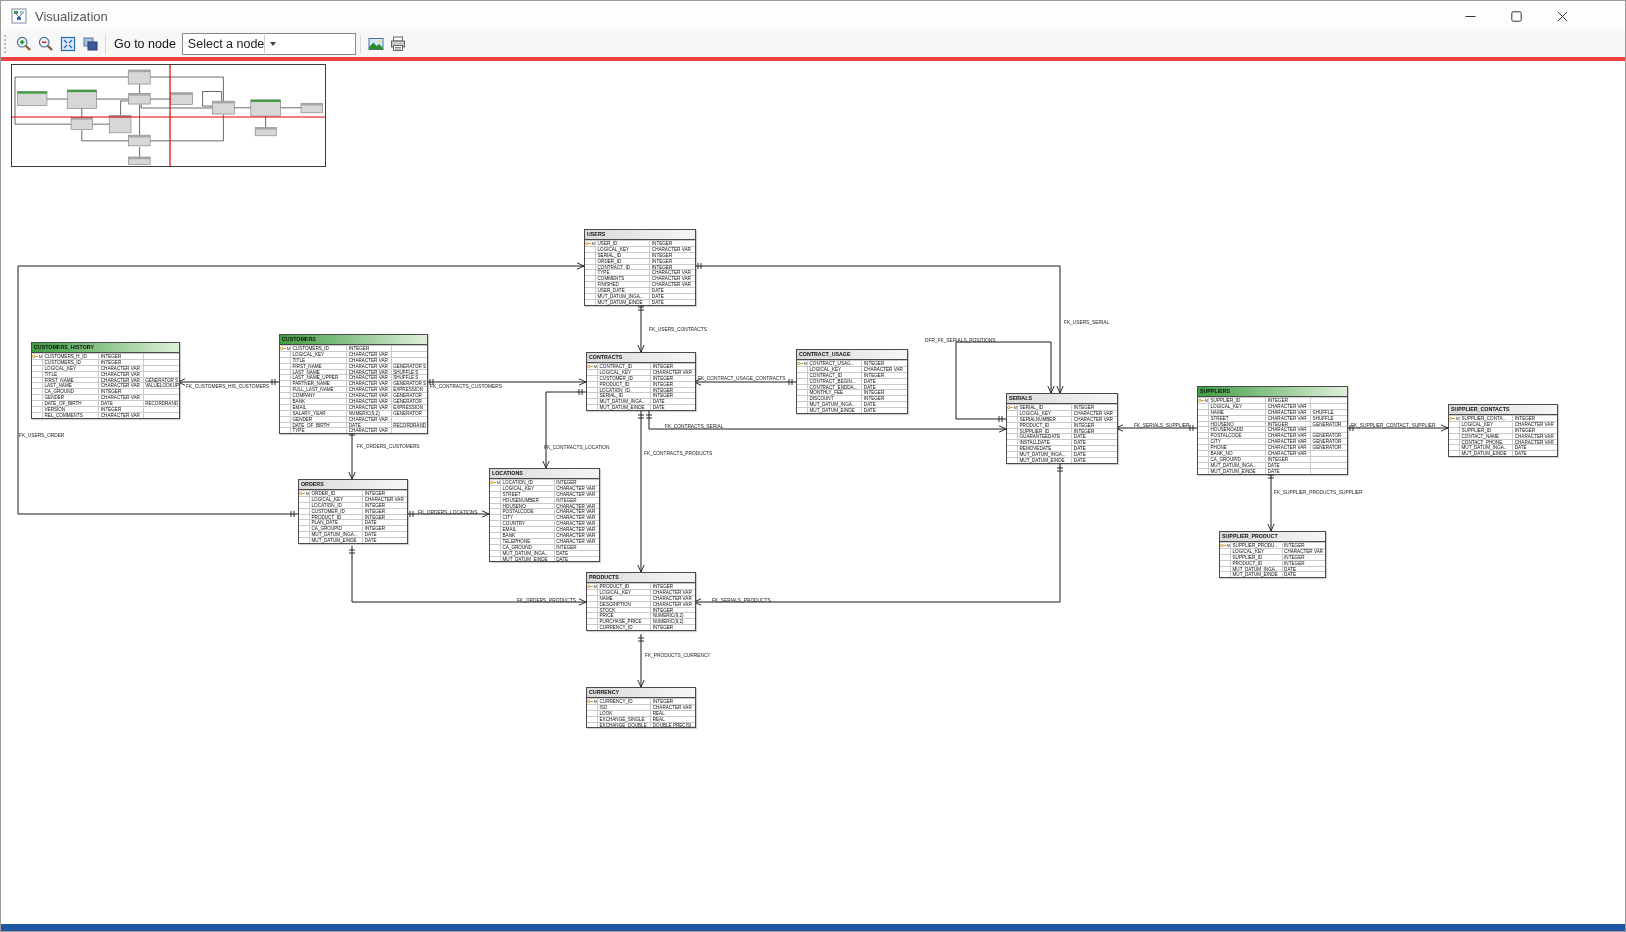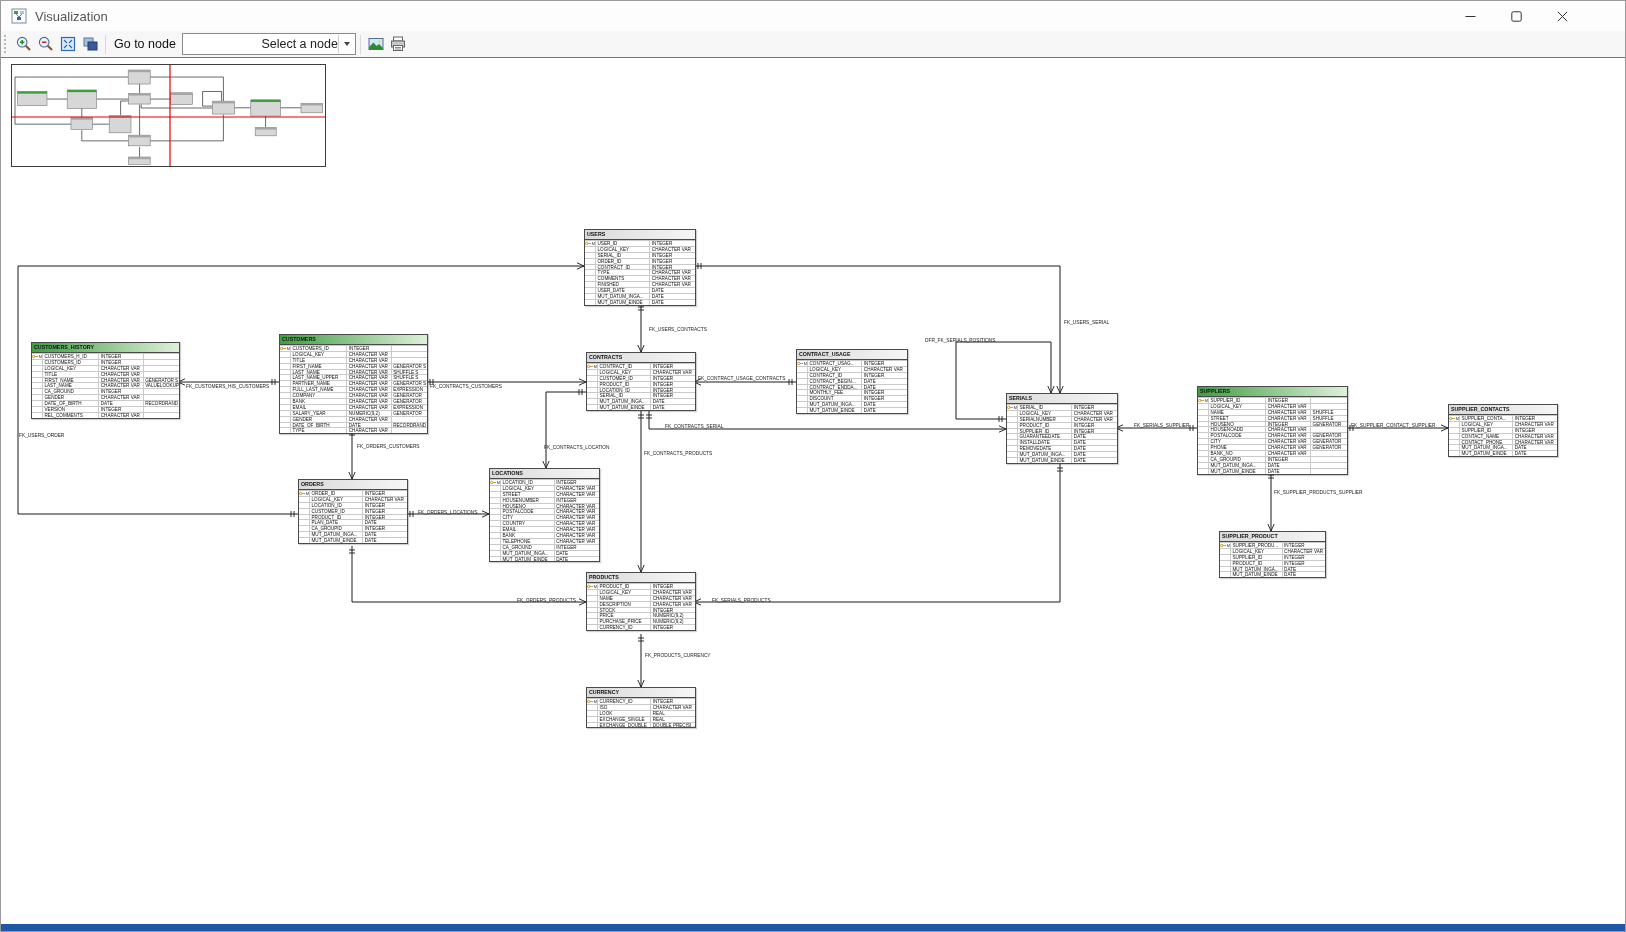--- a/index.html
+++ b/index.html
@@ -7,27 +7,27 @@
        box-sizing:border-box;overflow:hidden;font-family:"Liberation Sans",sans-serif;padding-left:31px;}
   
   .titlebar{position:absolute;left:0;top:0;width:100%;height:30px;background:#fdfdfd;
             display:flex;align-items:center;}
   .titlebar .appicon{width:16px;height:16px;margin:0 8px 0 10px;}
   .titlebar .title{font-size:13px;color:#555;}
   .winbtns{position:absolute;right:40px;top:0;height:30px;display:flex;}
   .winbtn{width:46px;height:30px;display:flex;align-items:center;justify-content:center;}
   
   .toolbar{position:absolute;left:0;top:30px;width:100%;height:26px;background:#f7f7f7;
-           display:flex;align-items:center;border-bottom:1px solid #ef4444;}
+           display:flex;align-items:center;border-bottom:4px solid #ef4444;}
   .grip{width:3px;height:18px;margin:0 4px 0 3px;border-left:2px dotted #b9b9b9;}
   .tbtn{width:22px;height:22px;display:flex;align-items:center;justify-content:center;border-radius:2px;}
   .vsep{width:1px;height:19px;background:#d8d8d8;margin:0 4px;}
   .gotolabel{font-size:12.5px;color:#111;margin:0 6px 0 4px;white-space:nowrap;}
   .combo{width:172px;height:20px;border:1px solid #8a8a8a;background:#fff;display:flex;
-         align-items:center;justify-content:flex-end;}
+         align-items:center;justify-content:flex-start;}
   .combo .val{font-size:12.5px;color:#222;padding-left:5px;white-space:nowrap;overflow:hidden;}
   .combo .dd{width:16px;height:18px;display:flex;align-items:center;justify-content:center;
              border-left:1px solid #d0d0d0;}
   .combo .dd .tri{width:0;height:0;border-left:3.5px solid transparent;border-right:3.5px solid transparent;
                   border-top:4.5px solid #444;}
   
   .minimap{position:absolute;left:10px;top:63px;width:313px;height:101px;background:#fff;
            border:1px solid #3c3c3c;}
   
   #connector-svg{position:absolute;left:0;top:0;width:1626px;height:932px;pointer-events:none;}

